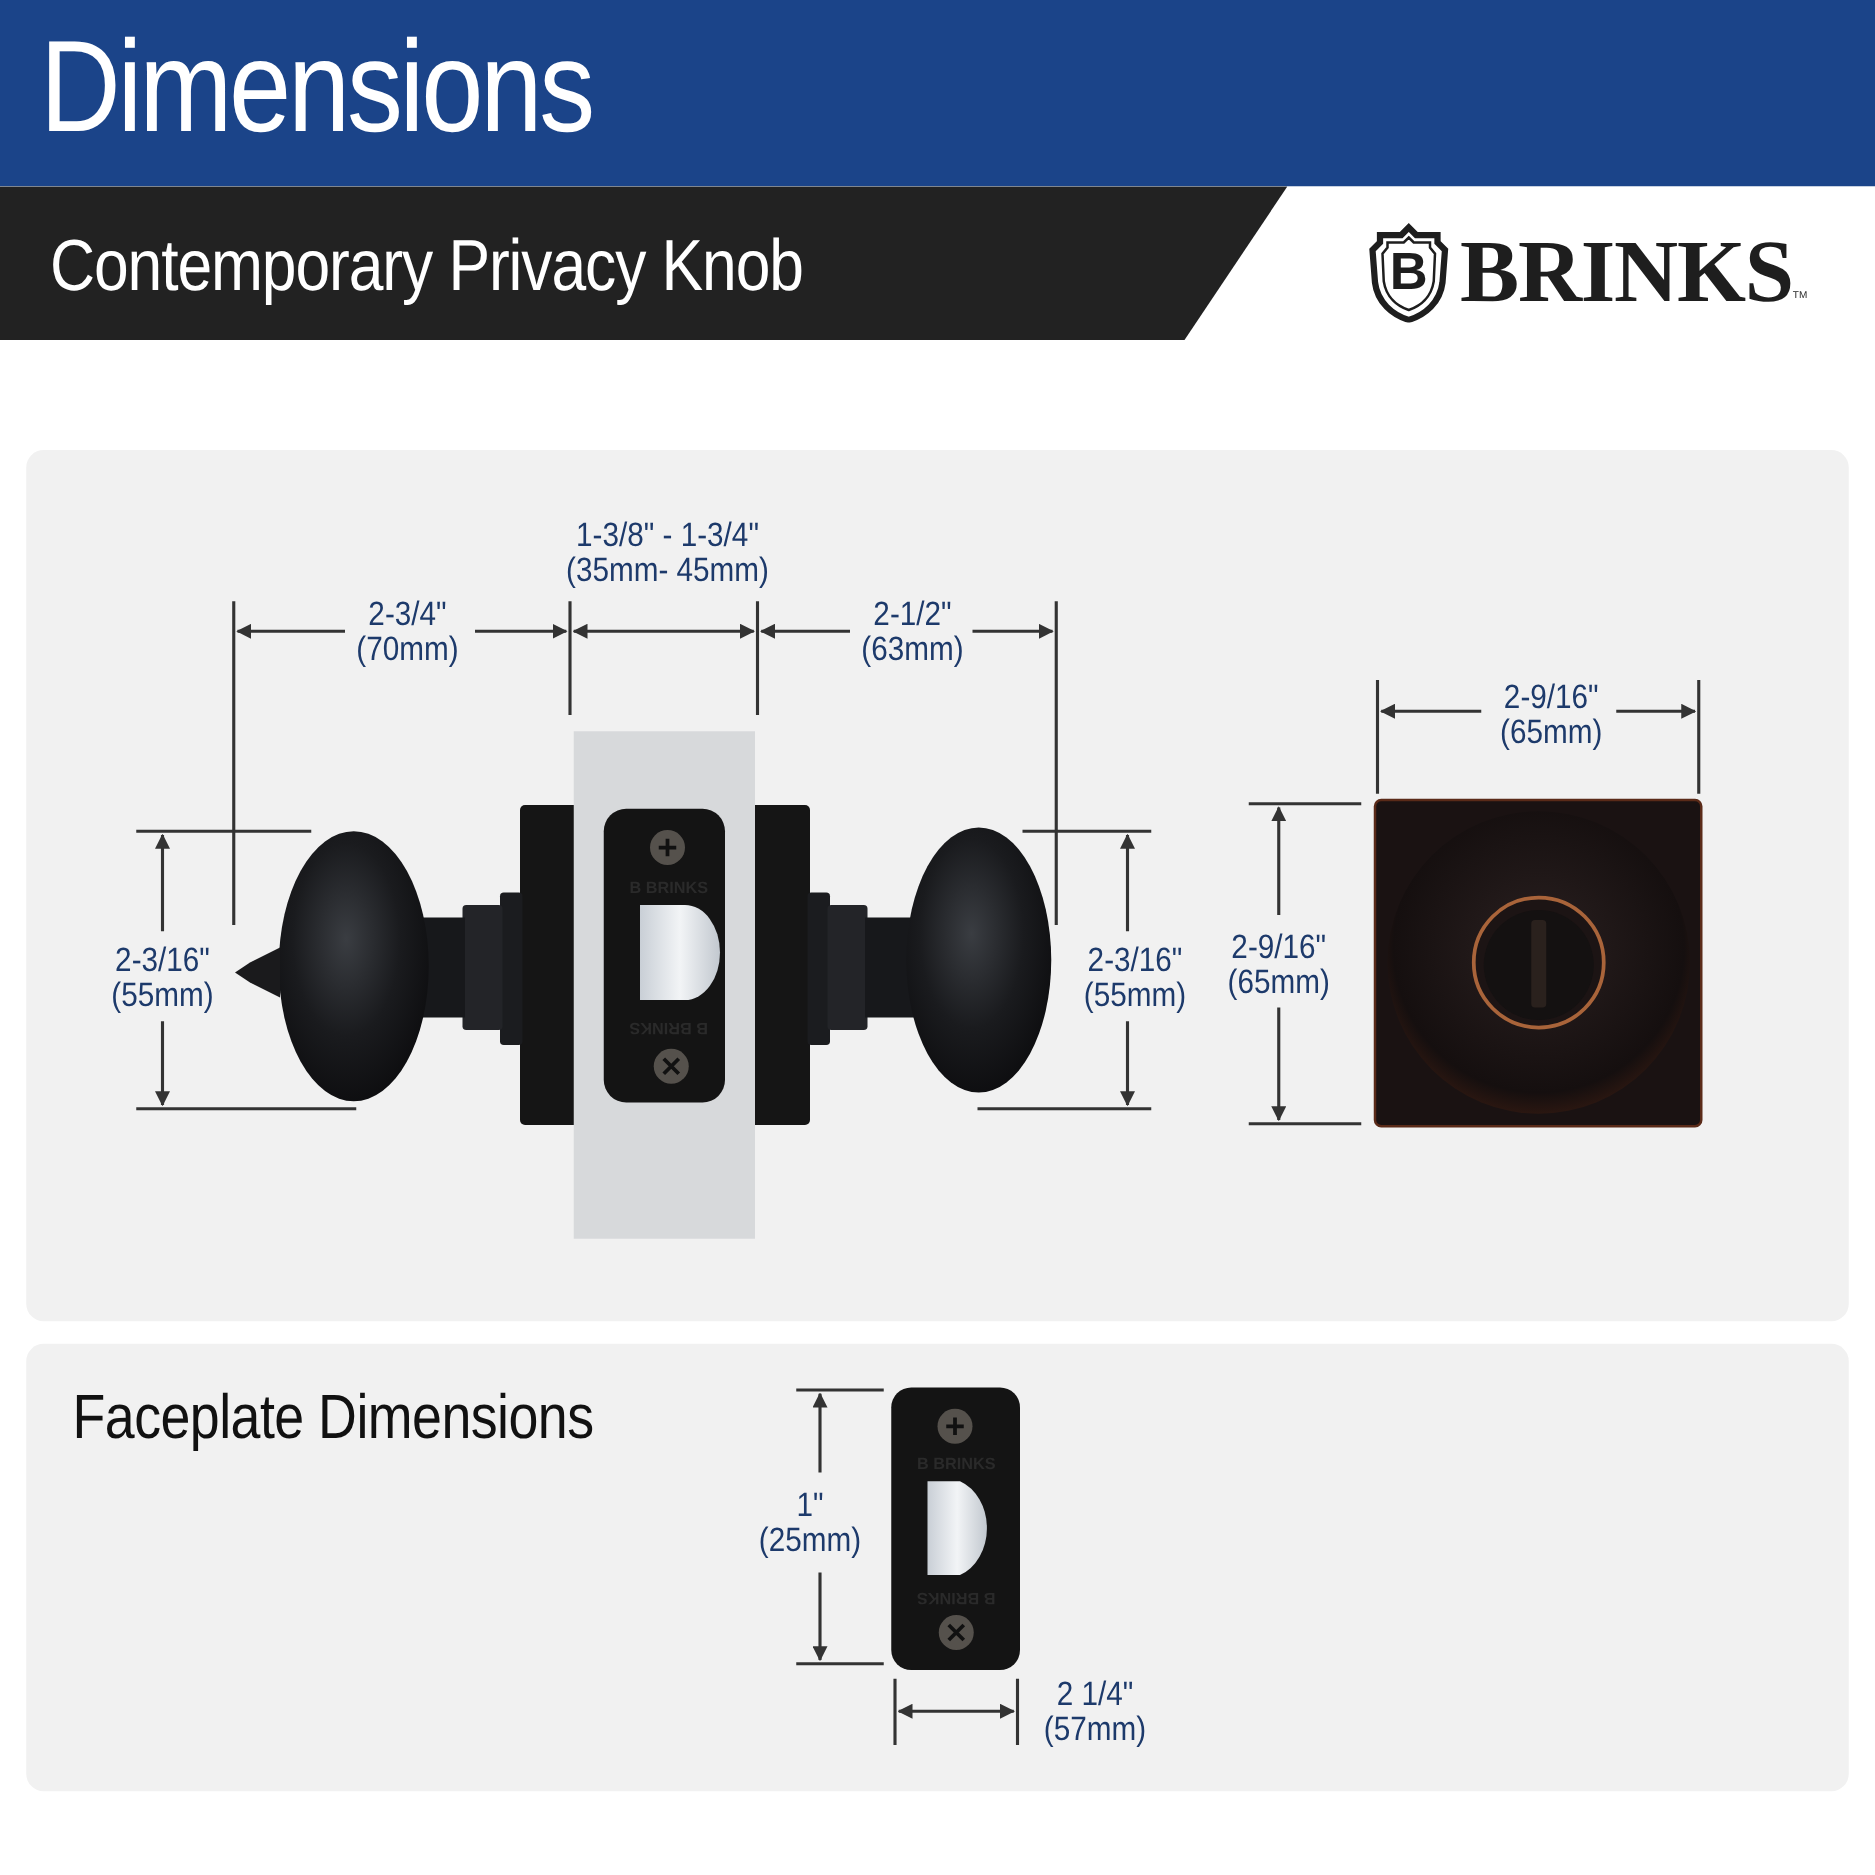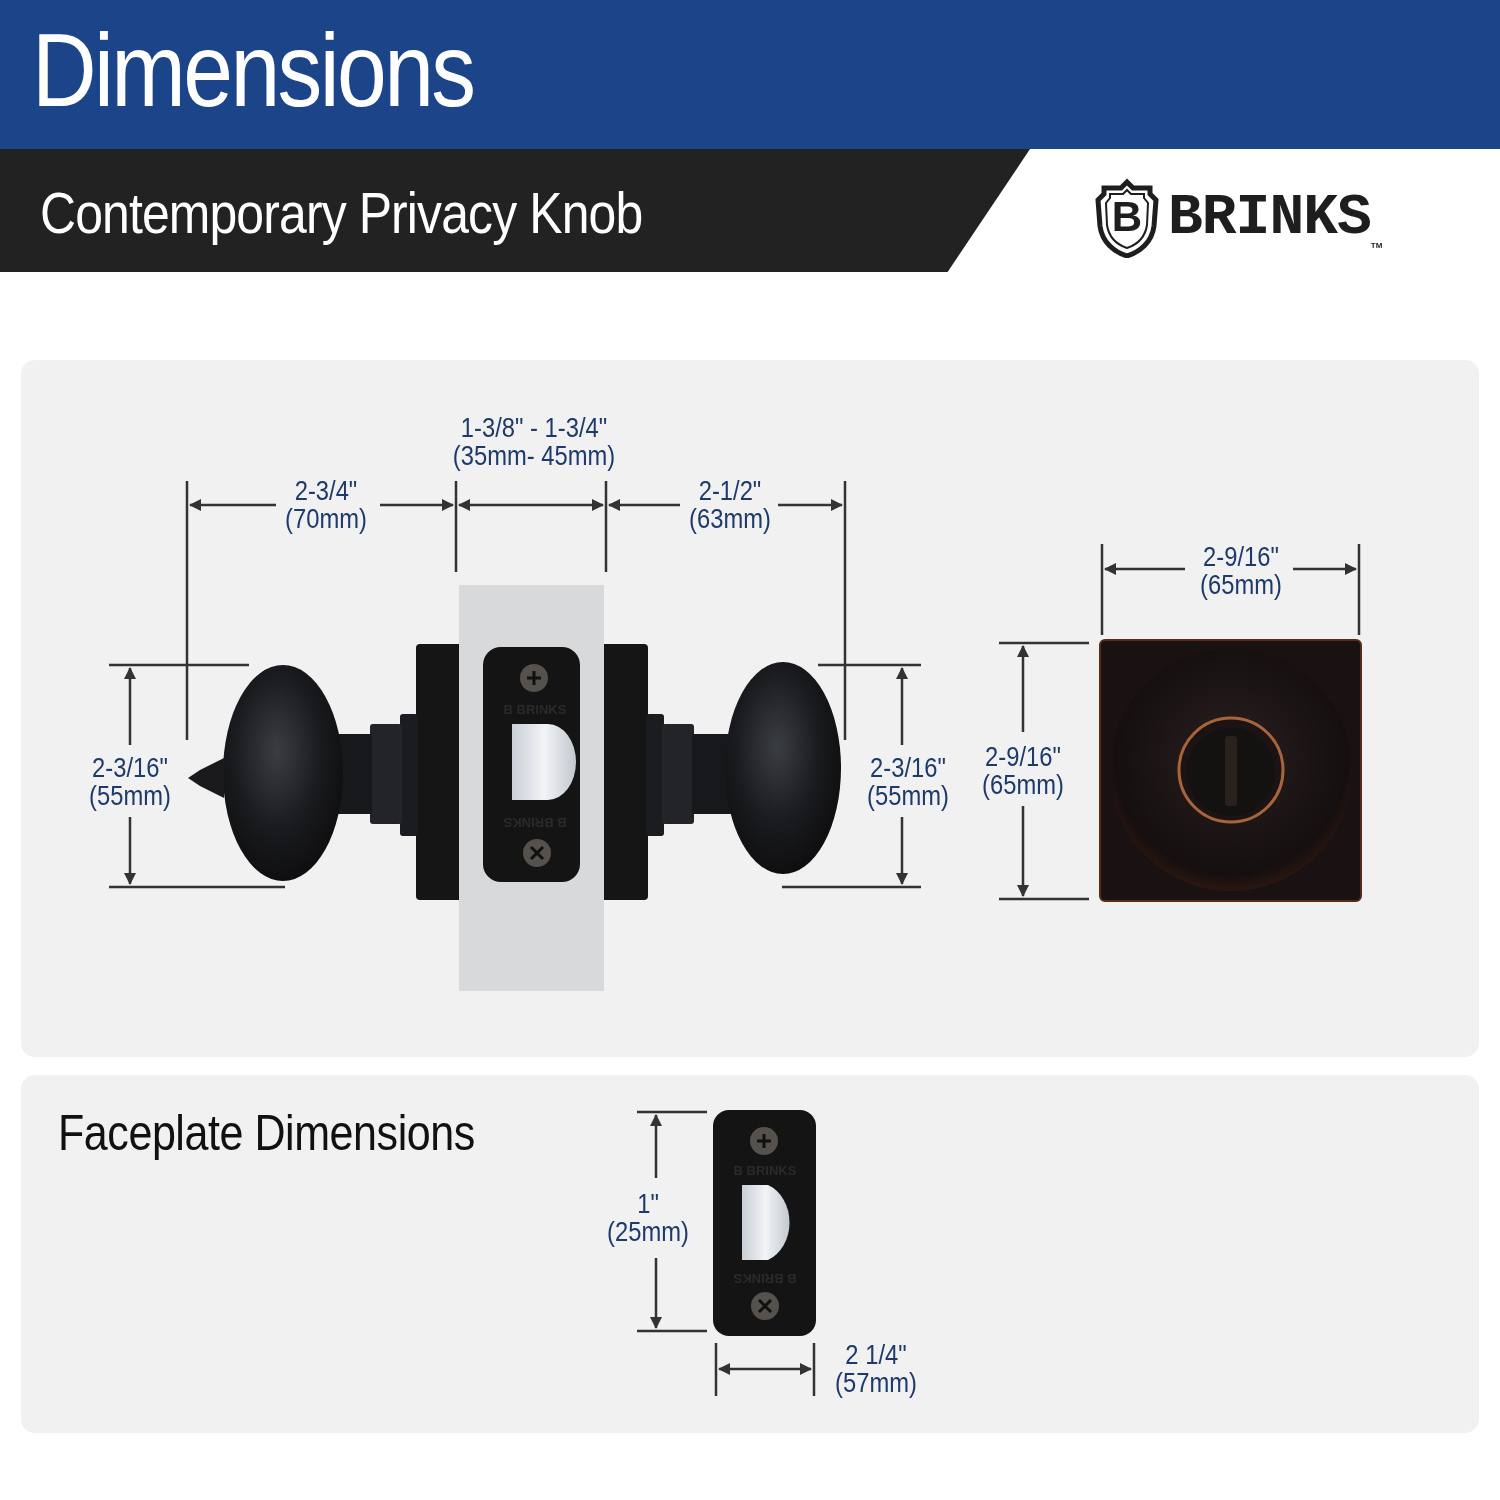--- a/index.html
+++ b/index.html
@@ -17,24 +17,24 @@
     font-weight: normal;
   }
   .sub-bar { left: 0; top: 149px; width: 1030px; height: 123px; background: #222222;
     clip-path: polygon(0 0, 100% 0, 92% 100%, 0 100%); }
   .sub-title {
     left: 40px; top: 184px; color: #ffffff; font-size: 58px; line-height: 1;
     letter-spacing: -1px; transform: scaleX(0.86); transform-origin: left top;
   }
   .logo { left: 1092px; top: 178px; height: 80px; display: flex; align-items: center; }
   .logo-word {
-    font-family: Liberation Mono, monospace; font-weight: bold; font-size: 58px;
+    font-family: Liberation Serif, serif; font-weight: bold; font-size: 71px;
     color: #1e1e1e; letter-spacing: -1px; margin-left: 6px; line-height: 1;
   }
-  .logo-tm { font-size: 8px; font-weight: bold; color: #1e1e1e; align-self: flex-end; margin-bottom: 8px; text-align: center; }
+  .logo-tm { font-size: 8px; font-weight: normal; color: #1e1e1e; align-self: flex-end; margin-bottom: 18px; text-align: center; }
 
   
   .panel { background: #f1f1f1; border-radius: 14px; }
   .panel-main { left: 21px; top: 360px; width: 1458px; height: 697px; }
   .panel-face { left: 21px; top: 1075px; width: 1458px; height: 358px; }
 
   .dim {
     position: absolute; color: #1d3a6b; font-size: 27px; line-height: 28px;
     text-align: center; white-space: nowrap;
     transform: scaleX(0.88); transform-origin: center top;

